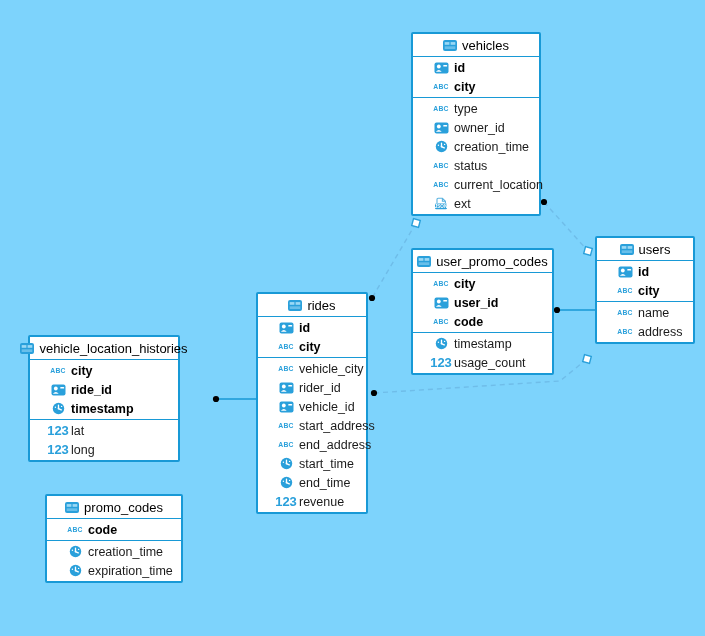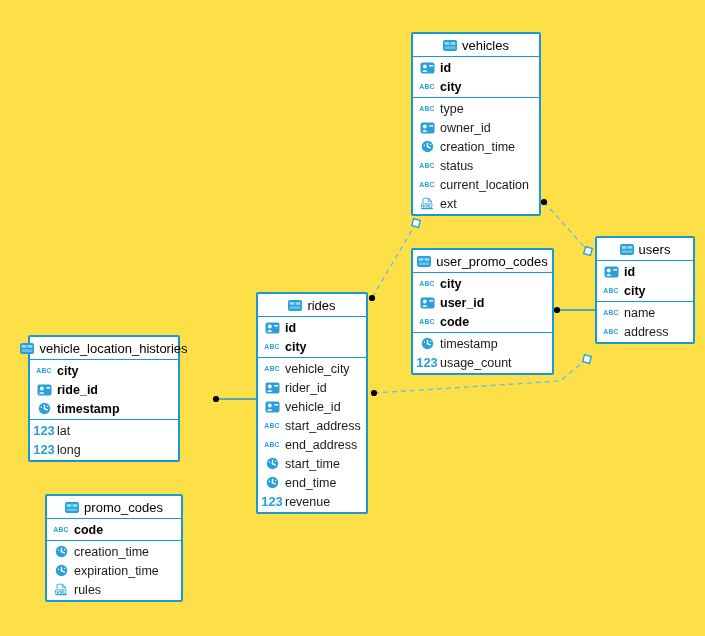--- a/index.html
+++ b/index.html
@@ -12,33 +12,33 @@
     border-radius:2px;box-sizing:border-box;z-index:2;
   }
   .table-header{
     display:flex;align-items:center;justify-content:center;gap:5px;
     height:22px;border-bottom:1.5px solid var(--border,#1899d6);
     font-size:13px;color:#000;
   }
   .col-section{padding:1px 0;}
   .col-section.keys{border-bottom:1.5px solid var(--border,#1899d6);}
   .col-row{
-    display:flex;align-items:center;gap:4px;height:19px;padding:0 5px;
+    display:flex;align-items:center;gap:4px;height:19px;padding:0 19px;
     font-size:12.5px;color:#1b1b1b;white-space:nowrap;
   }
   .col-row.key{font-weight:700;color:#000;}
   .type-icon{width:18px;flex:0 0 18px;display:flex;justify-content:center;align-items:center;}
   .abc{font-size:6.8px;font-weight:800;color:var(--iconblue,#2aa0db);letter-spacing:.2px;}
   .num{font-size:13px;font-weight:700;color:var(--iconblue,#2aa0db);}
   #relations{position:absolute;left:0;top:0;z-index:1;pointer-events:none;}
 </style>
 </head>
 <body>
 
-<div id="canvas" style="--border: #1899d6; --iconblue: #2aa0db; width: 705px; height: 636px; background: #fde047;">
+<div id="canvas" style="--border: #1899d6; --iconblue: #2aa0db; width: 705px; height: 636px; background: #7dd3fc;">
     <div class="table-card" style="left: 411px; top: 32px; width: 130px;">
       <div class="table-header">
         <span class="type-icon" style="width: 14px; flex-basis: 14px;">
           <svg width="14" height="11" viewBox="0 0 14 11">
             <rect x="0" y="0" width="14" height="11" rx="2" fill="#2aa0db"></rect>
             <rect x="1.7" y="2.1" width="4.7" height="2.7" fill="#9bd9f5"></rect>
             <rect x="7.6" y="2.1" width="4.7" height="2.7" fill="#9bd9f5"></rect>
             <rect x="1.7" y="6.3" width="10.6" height="2.7" fill="#9bd9f5" opacity="0.55"></rect>
           </svg>
         </span>
@@ -428,31 +428,20 @@
             <svg width="13" height="13" viewBox="0 0 13 13">
               <circle cx="6.5" cy="6.5" r="5.7" fill="#2aa0db"></circle>
               <circle cx="6.5" cy="6.5" r="0.9" fill="#fff"></circle>
               <line x1="6.5" y1="6.2" x2="6.5" y2="3.1" stroke="#fff" stroke-width="1.3" stroke-linecap="round"></line>
               <line x1="6.9" y1="6.8" x2="9.3" y2="7.9" stroke="#fff" stroke-width="1.3" stroke-linecap="round"></line>
               <circle cx="3.4" cy="5.2" r="0.7" fill="#fff"></circle>
               <circle cx="9.6" cy="4.4" r="0.7" fill="#fff"></circle>
             </svg>
           </span>
           <span>expiration_time</span>
-        </div>
-        <div class="col-row">
-          <span class="type-icon">
-            <svg width="14" height="14" viewBox="0 0 14 14">
-              <path d="M3 6V2.4 Q3 1.3 4.1 1.3 H8.4 L11.4 4.3 V6" fill="none" stroke="#5ab2e0" stroke-width="1.1"></path>
-              <path d="M8.4 1.3 V4.3 H11.4" fill="none" stroke="#5ab2e0" stroke-width="1.1"></path>
-              <rect x="1" y="6.6" width="12" height="5.6" rx="1.2" fill="#2aa0db"></rect>
-              <text x="7" y="11" text-anchor="middle" font-size="4.6" font-weight="bold" fill="#fff" font-family="Liberation Sans, sans-serif">JSON</text>
-            </svg>
-          </span>
-          <span>rules</span>
         </div>
       </div>
     </div>
     <svg id="relations" width="705" height="636">
       <polyline points="544,202 588,251" fill="none" stroke="#6fbde9" stroke-width="1.4" stroke-dasharray="5 4"></polyline>
       <circle cx="544" cy="202" r="3.1" fill="#000000"></circle>
       <rect x="584.5" y="247.5" width="7" height="7" fill="#ffffff" stroke="#2aa0db" stroke-width="1.4" transform="rotate(15 588 251)"></rect>
       <polyline points="416,223 372,298" fill="none" stroke="#6fbde9" stroke-width="1.4" stroke-dasharray="5 4"></polyline>
       <rect x="412.5" y="219.5" width="7" height="7" fill="#ffffff" stroke="#2aa0db" stroke-width="1.4" transform="rotate(15 416 223)"></rect>
       <circle cx="372" cy="298" r="3.1" fill="#000000"></circle>

